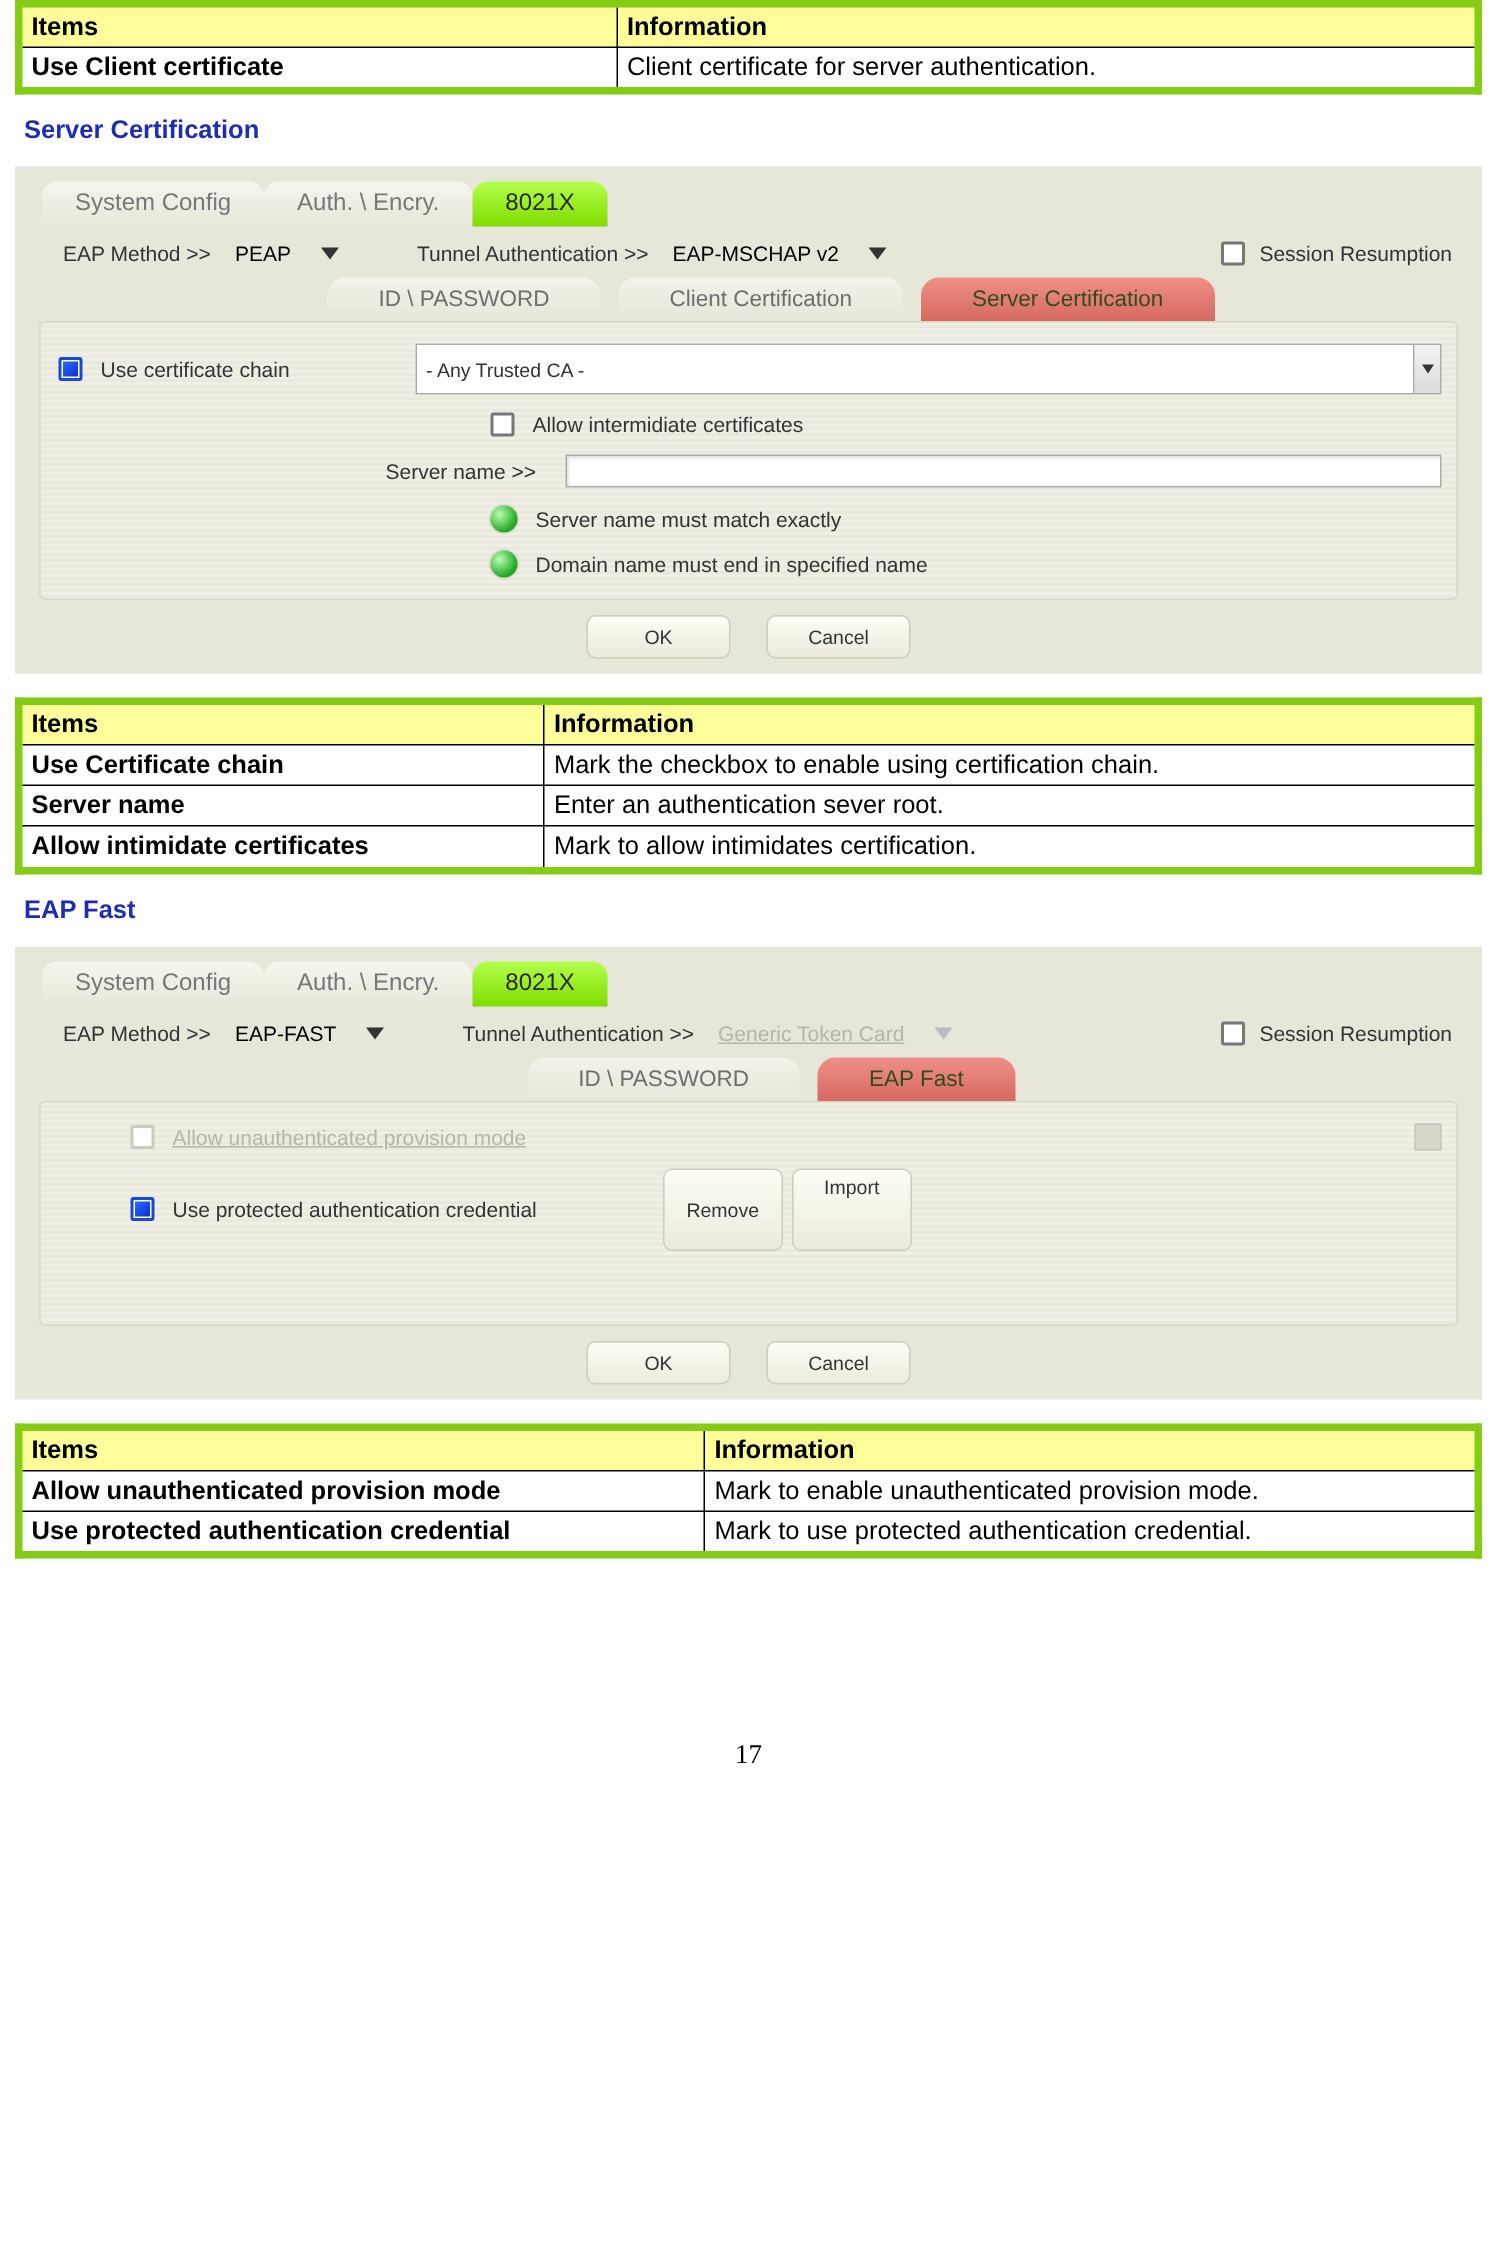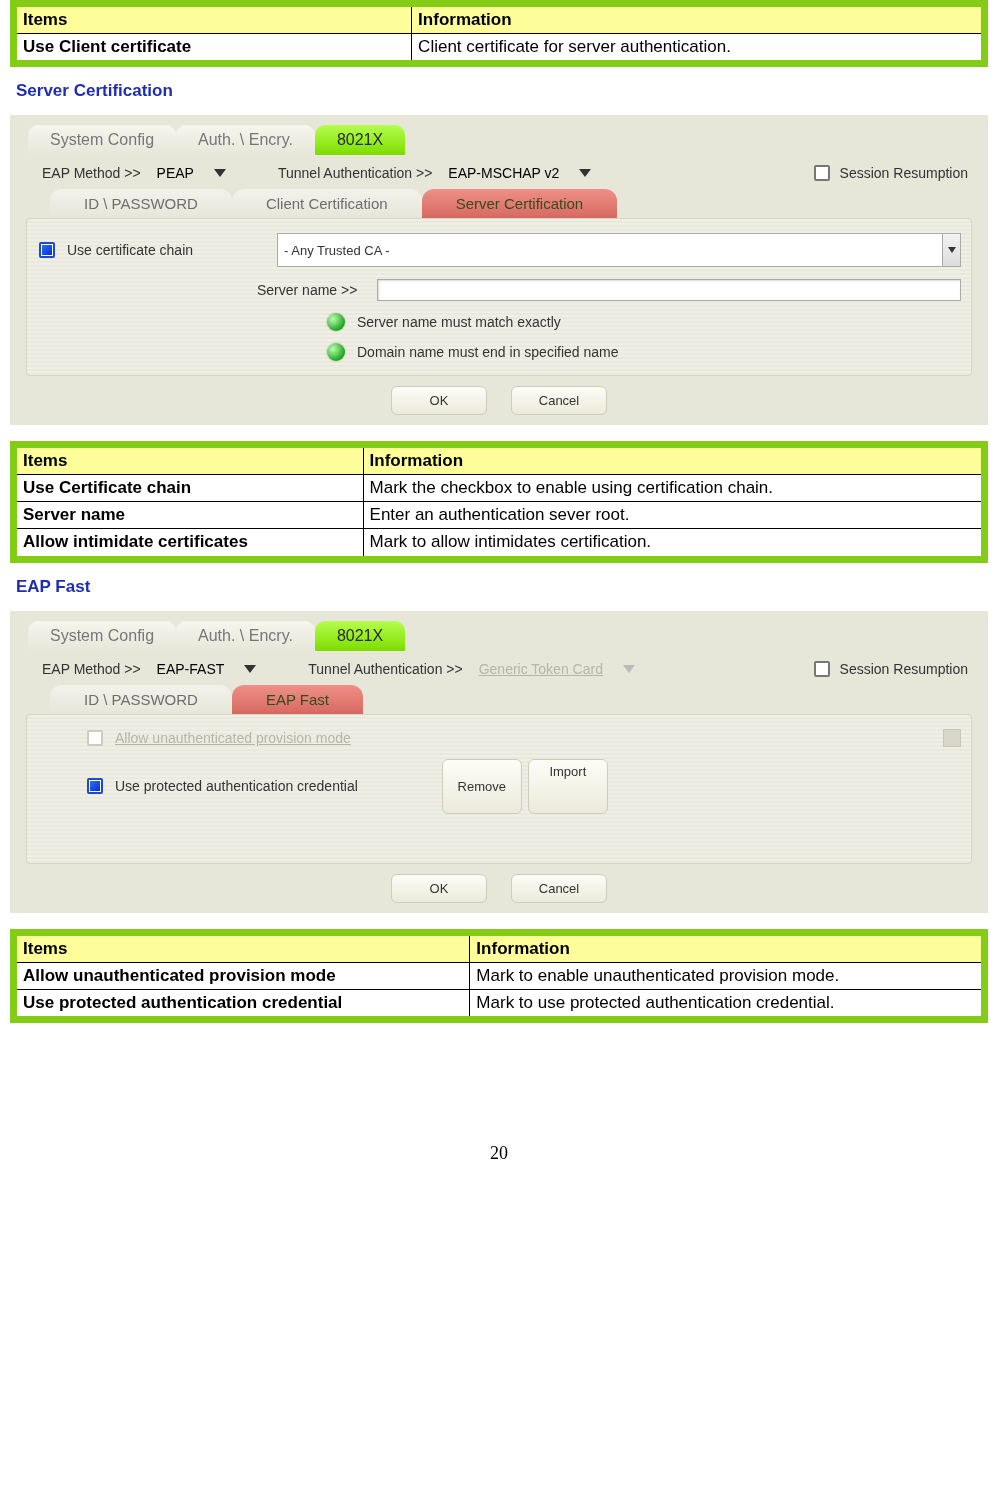--- a/index.html
+++ b/index.html
@@ -13,21 +13,21 @@
   }
   .page {
     padding: 0 10px 0 10px;
   }
 
   
   .desc-table {
     width: 100%;
     border-collapse: collapse;
     margin: 0 0 10px 0;
-    border: 7px solid #84cc16;
+    border: 5px solid #84cc16;
   }
   .desc-table th, .desc-table td {
     border: 1px solid #000;
     padding: 2px 6px;
     text-align: left;
     vertical-align: top;
     font-size: 17px;
     line-height: 1.3;
   }
   .desc-table th {
@@ -108,22 +108,23 @@
   }
   .chk.checked::after {
     content: "";
     position: absolute;
     left: 1px; top: 1px; right: 1px; bottom: 1px;
     background: linear-gradient(135deg, #2b6dff, #0a2ecf);
   }
 
   .subtabs {
     display: flex;
-    gap: 0;
+    gap: 12px;
     padding-left: 30px;
+    justify-content: center;
   }
   .subtab {
     font-family: Verdana, sans-serif;
     font-size: 15px;
     padding: 6px 34px;
     border-top-left-radius: 12px;
     border-top-right-radius: 12px;
     color: #6e6e6e;
   }
   .subtab.idle { background: linear-gradient(#f4f2ea, #e6e6d9); }
@@ -284,20 +285,24 @@
         <span class="chk checked"></span>
         <span class="lbl">Use certificate chain</span>
         <span style="width:60px"></span>
         <div class="select-wide">
           <span>- Any Trusted CA -</span>
           <span class="dd-btn">
               <span class="tri"></span>
             </span>
         </div>
       </div>
+      <div class="form-row indent">
+        <span class="chk"></span>
+        <span class="lbl">Allow intermidiate certificates</span>
+      </div>
       <div class="form-row indent2">
         <span class="lbl">Server name &gt;&gt;</span>
         <div class="txtbox"></div>
       </div>
       <div class="form-row indent">
         <span class="orb"></span>
         <span class="lbl">Server name must match exactly</span>
       </div>
       <div class="form-row indent">
         <span class="orb"></span>
@@ -401,15 +406,15 @@
         <td class="key">Allow unauthenticated provision mode</td>
         <td>Mark to enable unauthenticated provision mode.</td>
       </tr>
       <tr>
         <td class="key">Use protected authentication credential</td>
         <td>Mark to use protected authentication credential.</td>
       </tr>
     </tbody>
   </table>
 
-  <div class="page-number">20</div>
+  <div class="page-number">17</div>
 
 </div>
 
 </body></html>

